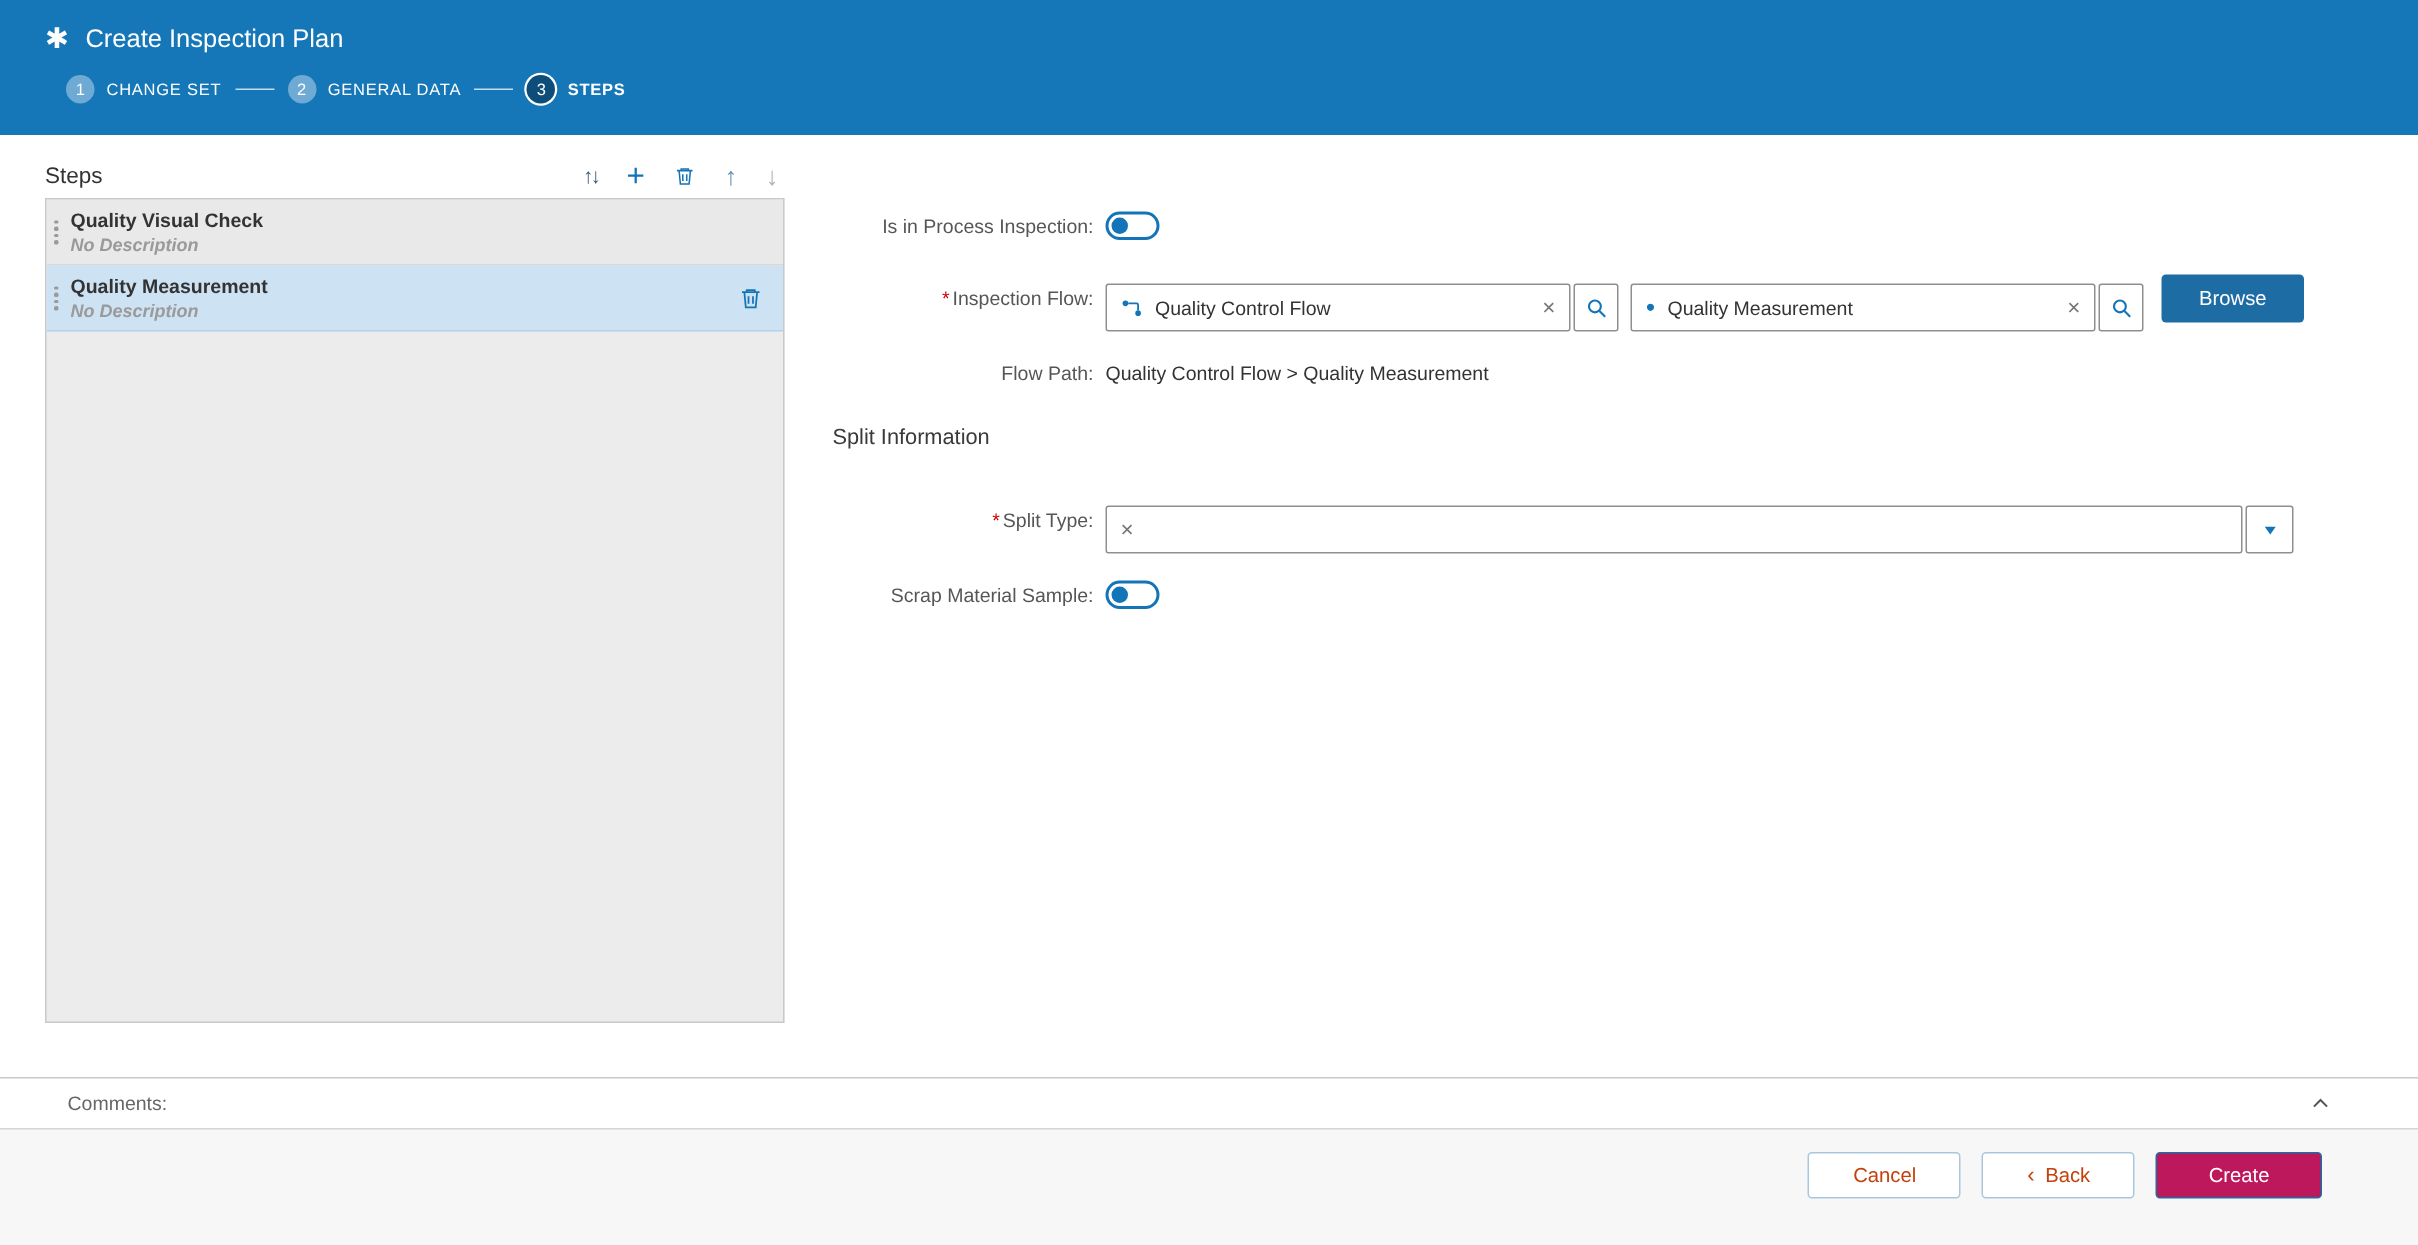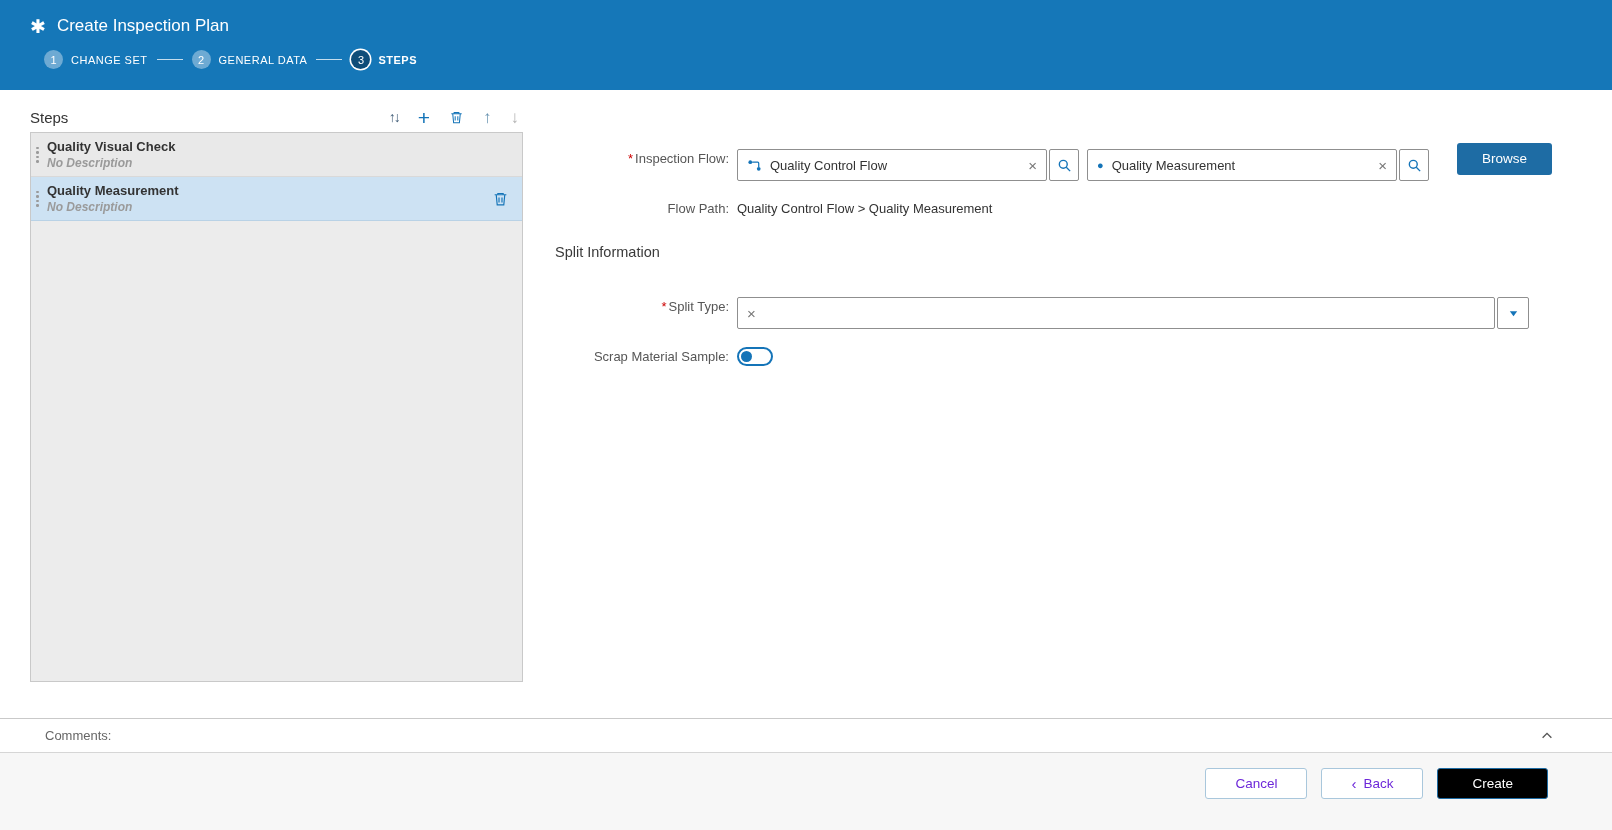--- a/index.html
+++ b/index.html
@@ -68,38 +68,38 @@
     border: 1px solid #8f8f8f; border-radius: 2px; padding: 0 9px; }
   .combo.wide { width: 758px; }
   .combo input { flex: 1; min-width: 0; border: none; outline: none; background: transparent;
     font-family: "Liberation Sans", sans-serif; font-size: 13px; color: #333; }
   .combo-icon { display: flex; align-items: center; color: #1474b8; flex: none; }
   .combo-icon.dot { font-size: 11px; line-height: 1; }
   .clear-x { color: #777; font-size: 15px; line-height: 1; cursor: pointer; flex: none; }
   .side-btn { width: 30px; flex: none; margin-left: 2px; background: #fff; border: 1px solid #8f8f8f;
     border-radius: 2px; color: #1474b8; display: flex; align-items: center; justify-content: center; cursor: pointer; }
   .side-btn.dd { width: 32px; }
-  .browse-btn { height: 32px; margin-left: 28px; padding: 0 25px; background: #1e6ca4; color: #fff;
+  .browse-btn { height: 32px; margin-left: 12px; padding: 0 25px; background: #1e6ca4; color: #fff;
     border: none; border-radius: 3px; font-size: 13.5px; font-family: "Liberation Sans", sans-serif; cursor: pointer; }
   .flow-path-value { font-size: 13px; color: #333; }
 
   
   .comments { flex: none; height: 34px; border-top: 1px solid #c9c9c9; background: #fff;
     display: flex; align-items: center; justify-content: space-between; padding: 0 58px 0 45px;
     color: #666; font-size: 13px; cursor: pointer; }
   .collapse-icon { color: #555; display: flex; }
 
   
   footer { flex: none; height: 78px; background: #f7f7f7; border-top: 1px solid #d6d6d6;
     display: flex; justify-content: flex-end; align-items: flex-start; gap: 14px; padding: 15px 64px 0 0; }
   .btn { height: 31px; border-radius: 3px; font-size: 13.5px; font-family: "Liberation Sans", sans-serif;
     cursor: pointer; display: flex; align-items: center; justify-content: center; }
-  .btn.secondary { background: #fff; border: 1px solid #a9c7dc; color: #6d28d9; padding: 0 29px; }
+  .btn.secondary { background: #fff; border: 1px solid #a9c7dc; color: #c2410c; padding: 0 29px; }
   .btn.secondary .chev { margin-right: 7px; font-size: 15px; }
-  .btn.primary { background: #000000; border: 1px solid #1e6ca4; color: #fff; padding: 0 34px; }
+  .btn.primary { background: #be185d; border: 1px solid #1e6ca4; color: #fff; padding: 0 34px; }
 </style>
 </head>
 <body>
 
 <div class="app">
 
   <header>
     <div class="title-row">
       <span class="app-icon">✱</span>
       <span class="app-title">Create Inspection Plan</span>
@@ -174,20 +174,26 @@
                 <path d="M4 4.2l0.9 9.3h6.2L12 4.2"></path>
                 <path d="M6.6 6.6v4.7M9.4 6.6v4.7"></path>
             </svg>
           </span>
         </div>
       </div>
     </aside>
 
     <section class="details">
 
+      <div class="form-row short">
+        <span class="form-label">Is in Process Inspection:</span>
+        <span class="toggle">
+            <span class="knob"></span>
+          </span>
+      </div>
 
       <div class="form-row">
         <span class="form-label"><span class="req">*</span><span>Inspection Flow:</span></span>
 
         <div class="input-group">
           <div class="combo">
             <span class="combo-icon">
               <svg viewBox="0 0 16 16" width="15" height="15">
                 <circle cx="3.5" cy="4.5" r="2" fill="currentColor"></circle>
                 <circle cx="12.5" cy="11.5" r="2" fill="currentColor"></circle>

